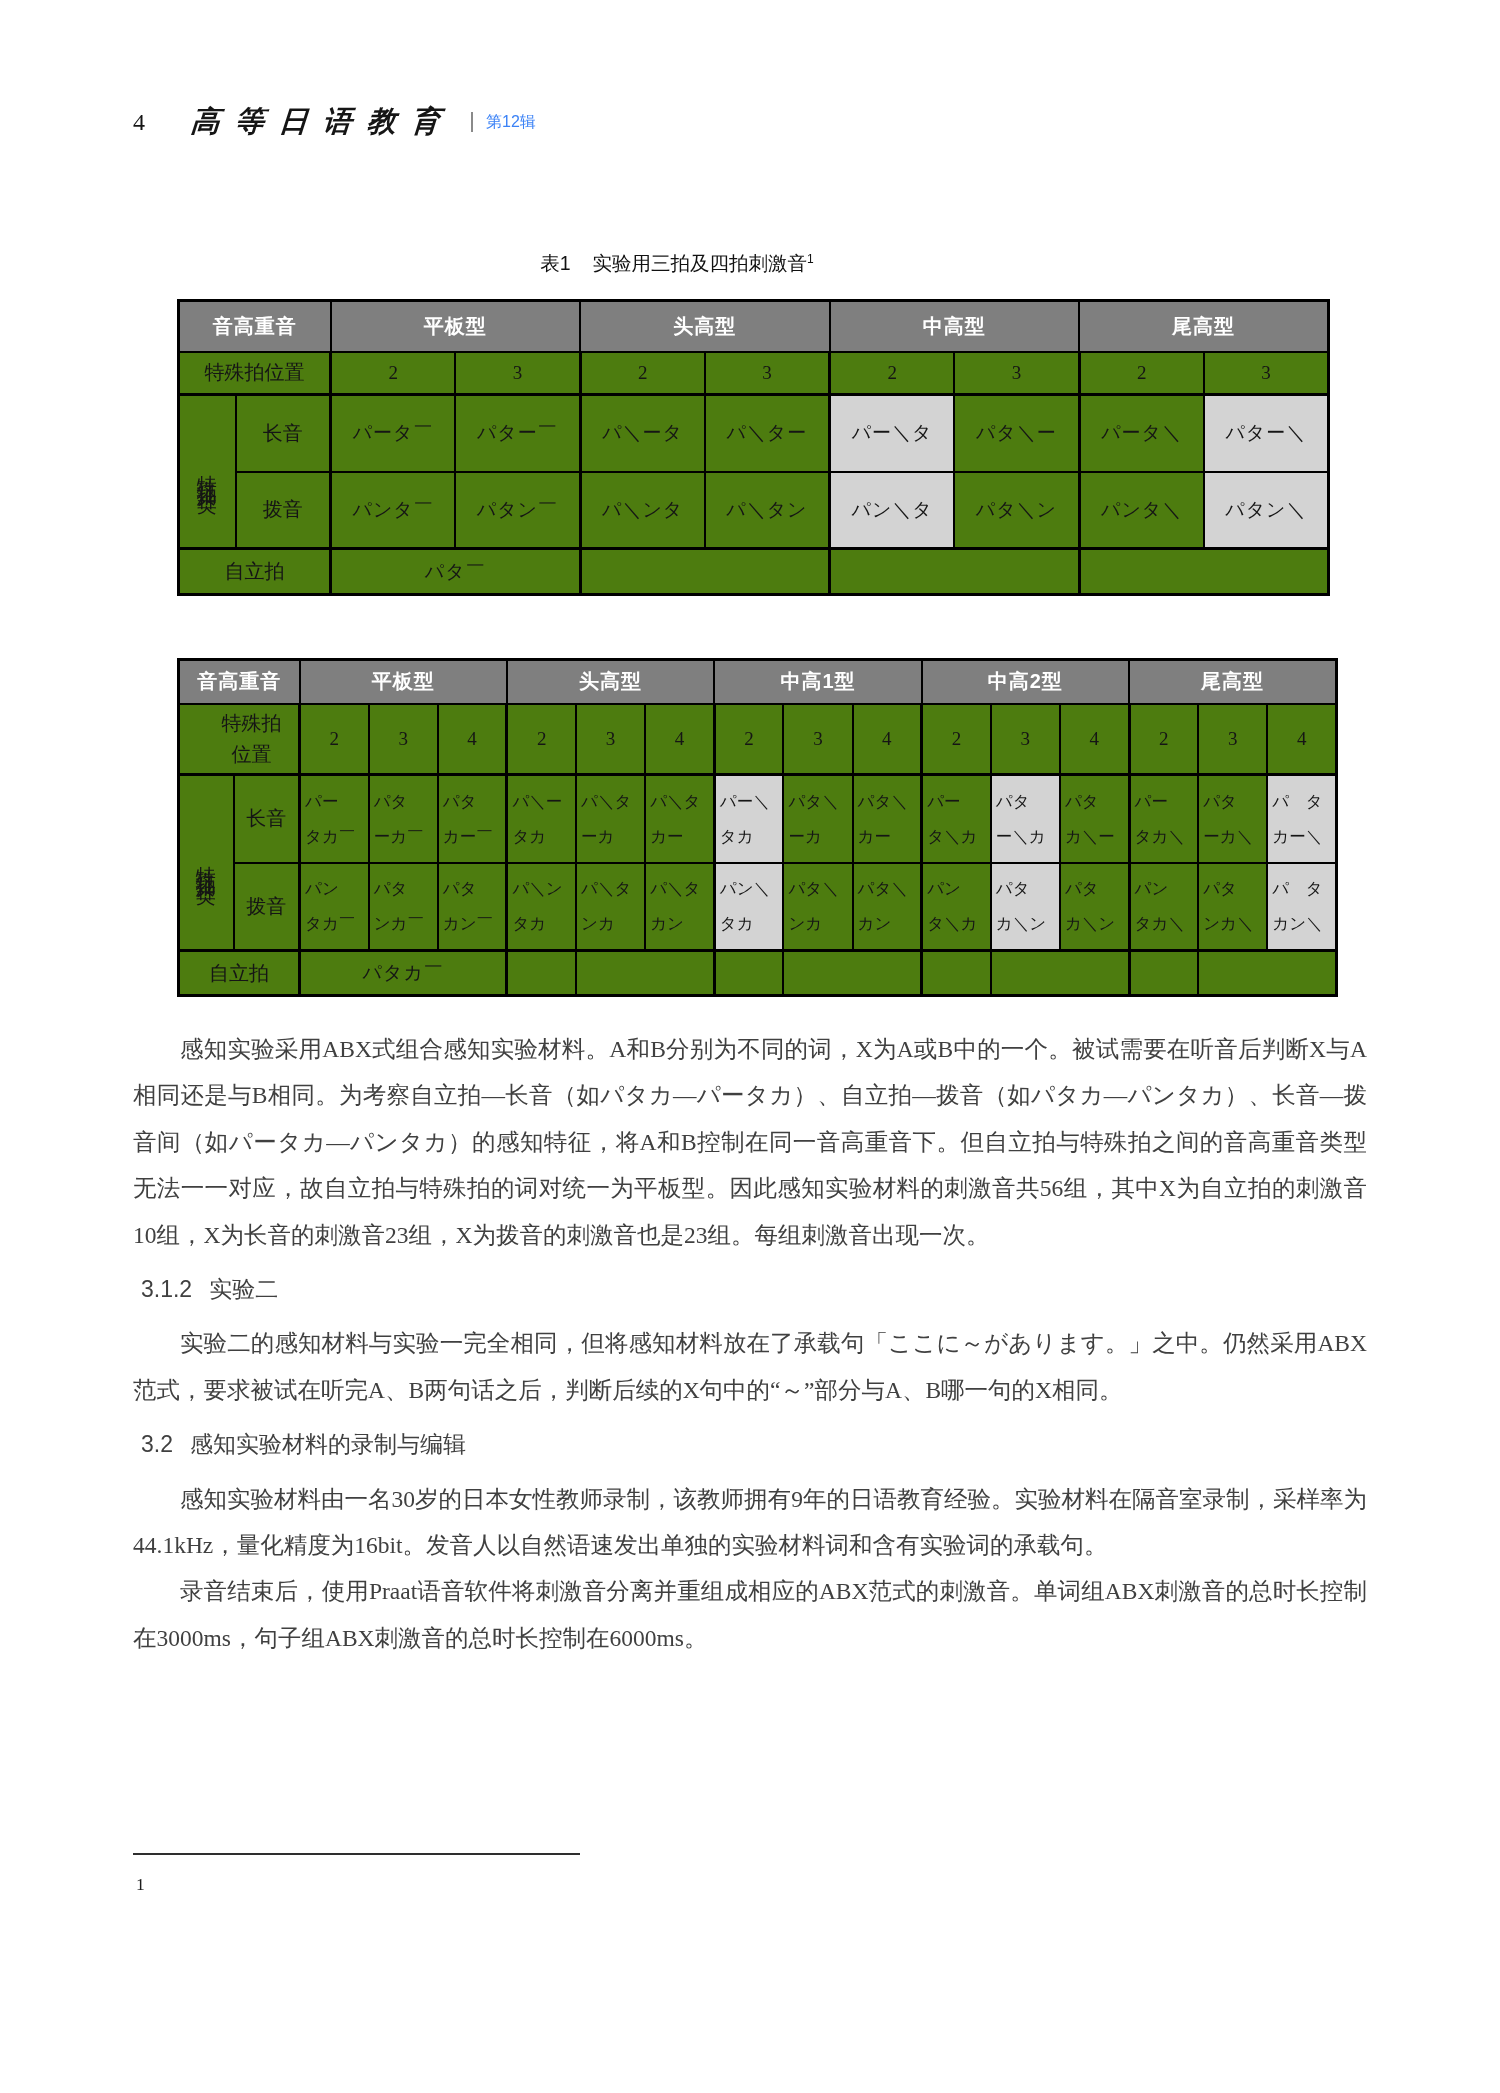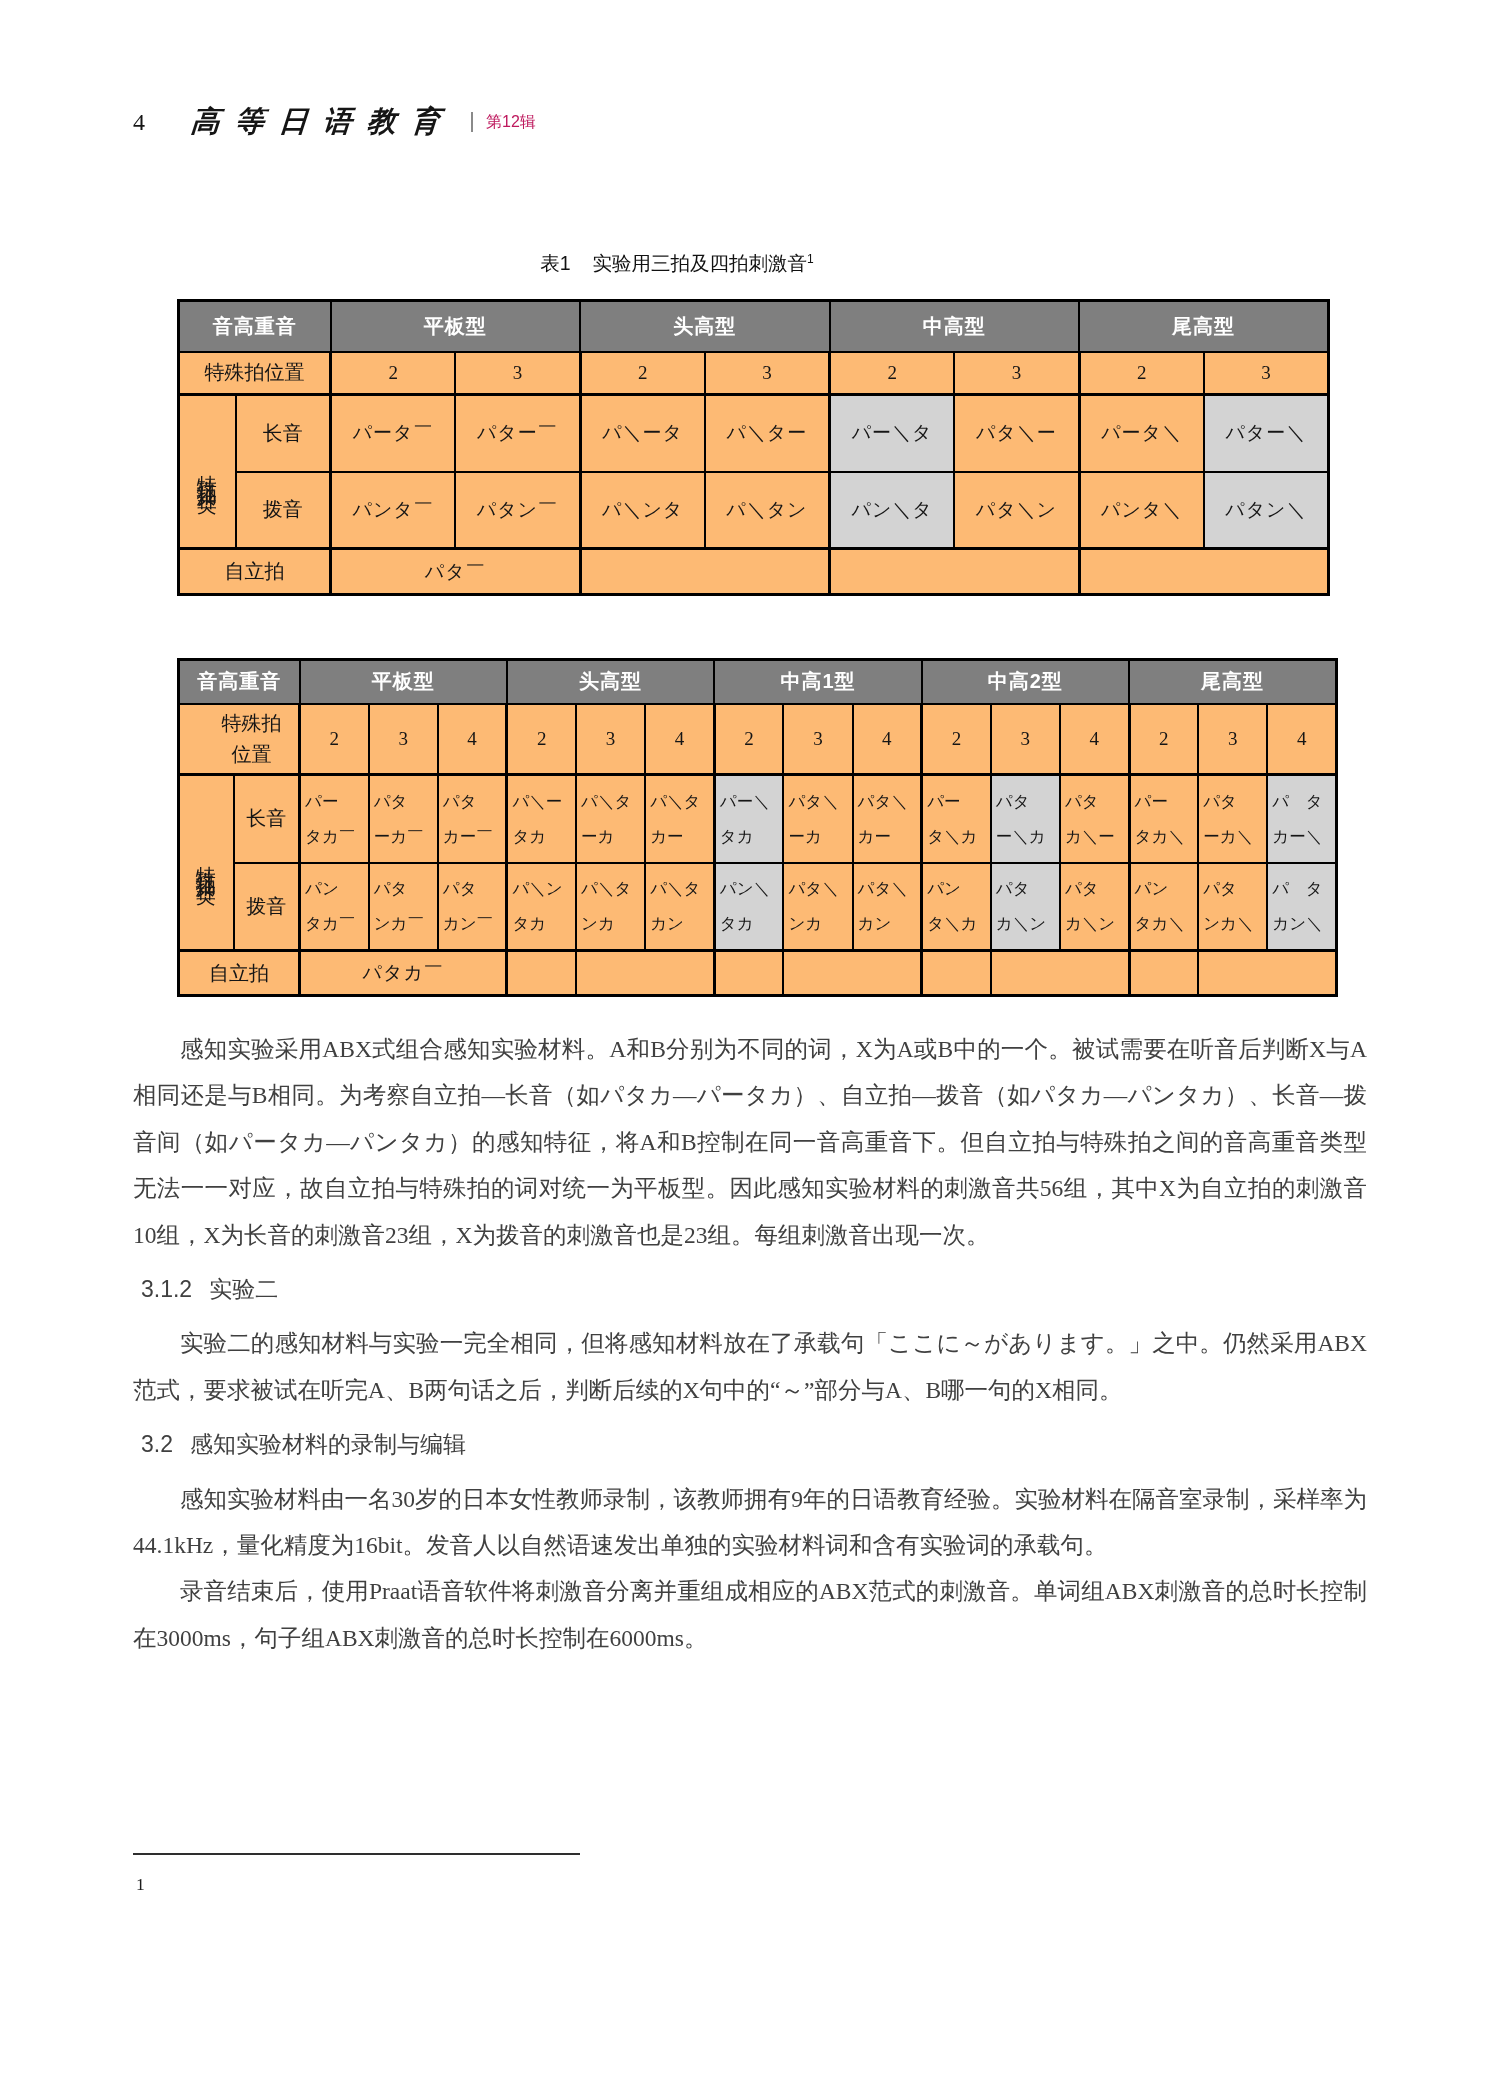--- a/index.html
+++ b/index.html
@@ -5,30 +5,30 @@
   html,body{margin:0;padding:0;background:#e8e8e8;}
   .page{position:relative;width:1500px;height:2093px;background:#ffffff;margin:0 auto;
         font-family:"Liberation Serif","DejaVu Serif",serif;color:#151515;overflow:hidden;}
 
   
   .hdr{position:absolute;top:102px;left:133px;display:flex;align-items:center;}
   .pgnum{font-size:24px;line-height:34px;}
   .jtitle{margin-left:46px;font-size:29px;font-weight:bold;font-style:italic;letter-spacing:15px;
           font-family:"DejaVu Serif","Liberation Serif",serif;transform:skewX(-4deg);}
   .hsep{margin-left:16px;width:0;height:20px;border-left:2px solid #8a8a8a;}
-  .issue{margin-left:13px;font-size:16px;font-family:"Liberation Sans",sans-serif;color:#be185d;}
+  .issue{margin-left:13px;font-size:16px;font-family:"Liberation Sans",sans-serif;color:#3b82f6;}
 
   
   .caption{position:absolute;top:250px;left:0;width:1354px;text-align:center;
            font-family:"Liberation Sans",sans-serif;font-size:19.5px;color:#111;}
   .caption .cl{margin-right:22px;}
   .fnref{font-size:12px;vertical-align:super;line-height:0;}
 
   
-  table.stim{position:absolute;left:177px;border-collapse:collapse;table-layout:fixed;background:#fdba74;
+  table.stim{position:absolute;left:177px;border-collapse:collapse;table-layout:fixed;background:#4d7c0f;
              border:3px solid #000;}
   .t1{top:299px;width:1153px;}
   .t2{top:658px;width:1161px;}
   table.stim td,table.stim th{border:2px solid #000;text-align:center;vertical-align:middle;
              padding:0;overflow:hidden;}
   th.hd{background:#7f7f7f;color:#fff;font-family:"Liberation Sans",sans-serif;font-size:20px;
         font-weight:bold;border:3px solid #000;letter-spacing:1px;}
   .t1 .hrow{height:51px;}  .t1 .prow{height:43px;}  .t1 .srow{height:77px;}  .t1 .frow{height:46px;}
   .t2 .hrow{height:44px;}  .t2 .prow{height:71px;}  .t2 .srow{height:88px;}  .t2 .frow{height:45px;}
   td.poslab,td.rlab,td.flab{font-size:20px;}

